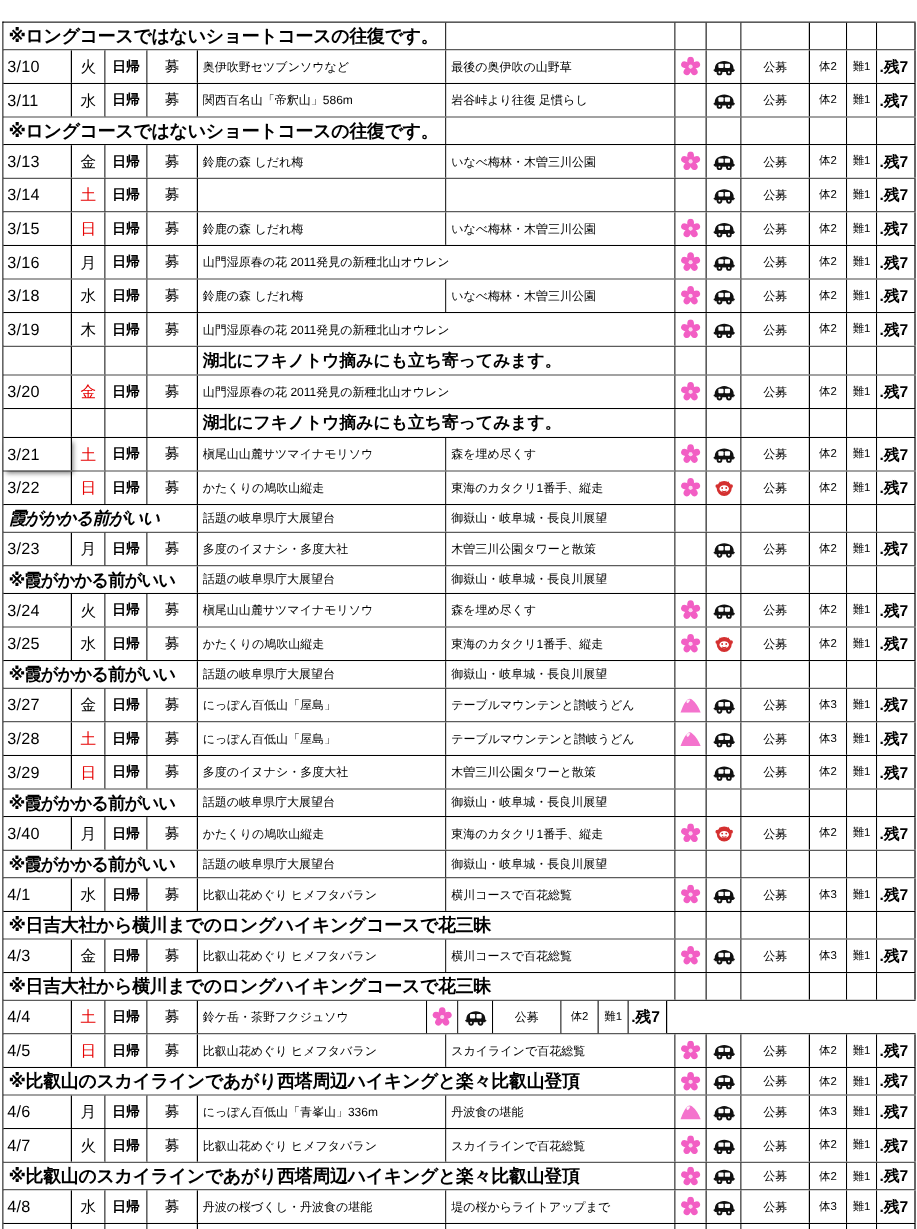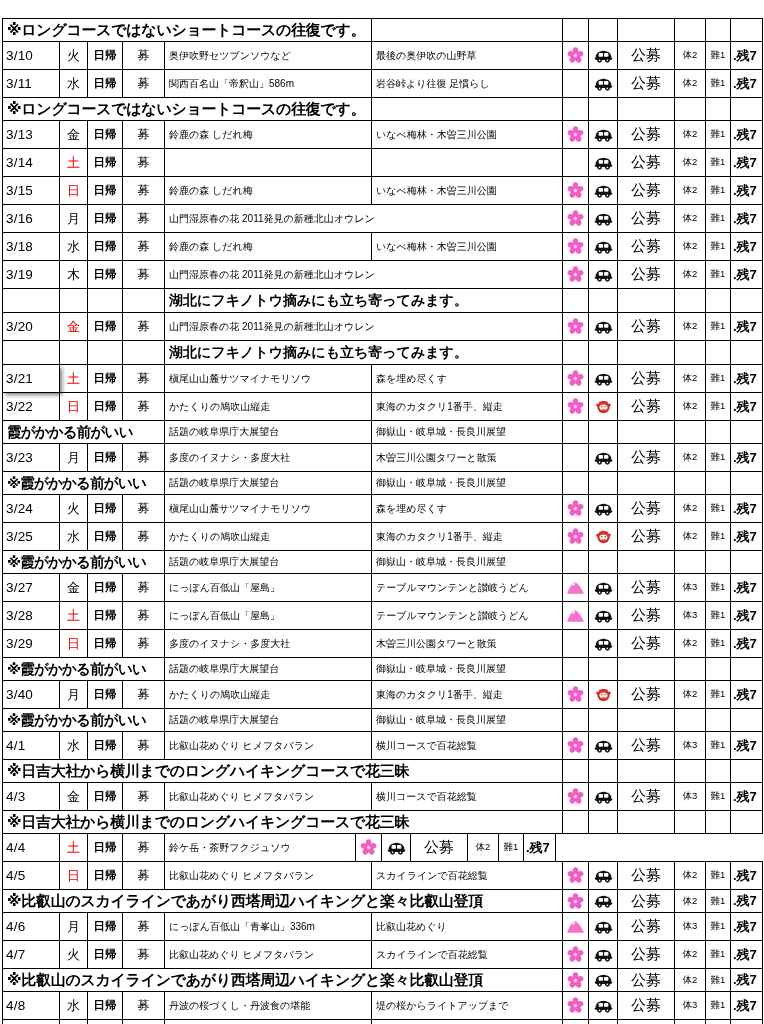--- a/index.html
+++ b/index.html
@@ -18,21 +18,21 @@
     background:#fff;
   }
   .pad{padding-left:4px;}
   .center{justify-content:center;padding-left:0;}
   .c-date{font-size:13.5px;padding-left:3px;letter-spacing:0.2px;}
   .c-day{font-size:13px;}
   .c-day.red{color:#e60000;}
   .c-trip{font-size:11.5px;font-weight:bold;}
   .c-bo{font-size:12px;}
   .c-title,.c-desc{font-size:10px;}
-  .c-koubo{font-size:15px;}
+  .c-koubo{font-size:10px;}
   .c-small{font-size:9.5px;}
   .c-zan{font-size:13px;font-weight:bold;justify-content:flex-start;padding-left:2px;}
   .sec-text{font-size:15px;font-weight:bold;letter-spacing:-0.3px;}
   .note-text{font-size:14px;font-weight:bold;}
   .kasumi-label{font-size:14.5px;font-weight:bold;letter-spacing:-0.8px;}
   .selected{position:relative;z-index:2;box-shadow:2px 3px 4px rgba(0,0,0,0.5);}
   .icon{display:flex;align-items:center;justify-content:center;width:100%;}
   .icon svg{display:block;}
 </style>
 </head>
@@ -709,21 +709,21 @@
         <span>体2</span>
       </div>
       <div class="cell center c-small" style="width: 25px;">
         <span>難1</span>
       </div>
       <div class="cell c-zan" style="width: 32px;">
         <span>.残7</span>
       </div>
     </div>
     <div class="row row-sec">
-      <div class="cell pad kasumi-label" style="width: 162px;">
+      <div class="cell pad kasumi-label" style="width: 162px; font-style: italic;">
         <span>霞がかかる前がいい</span>
       </div>
       <div class="cell pad c-title" style="width: 207px;">
         <span>話題の岐阜県庁大展望台</span>
       </div>
       <div class="cell pad c-desc" style="width: 191px;">
         <span>御嶽山・岐阜城・長良川展望</span>
       </div>
       <div class="cell center" style="width: 26px;"></div>
       <div class="cell center" style="width: 29px;"></div>
@@ -1498,21 +1498,21 @@
       <div class="cell center c-trip" style="width: 35px;">
         <span>日帰</span>
       </div>
       <div class="cell center c-bo" style="width: 42px;">
         <span>募</span>
       </div>
       <div class="cell pad c-title" style="width: 207px;">
         <span>にっぽん百低山「青峯山」336m</span>
       </div>
       <div class="cell pad c-desc" style="width: 191px;">
-        <span>比叡山花めぐり</span>
+        <span>丹波食の堪能</span>
       </div>
       <div class="cell center" style="width: 26px;">
         <span class="icon">
           <svg width="19" height="15" viewBox="0 0 26 20">
       <path d="M1.5 18.5 Q6 6 10 3.5 Q12.5 2 14.5 3.8 Q20.5 8.5 24.5 18.5 Z" fill="#f473cd"></path>
       <path d="M8.3 5.4 Q10.3 3 12.6 4.1 Q11.2 7.6 9.6 8.1 Q7.9 7.2 8.3 5.4 Z" fill="#fff" opacity="0.9"></path>
           </svg>
         </span>
       </div>
       <div class="cell center" style="width: 29px;">

